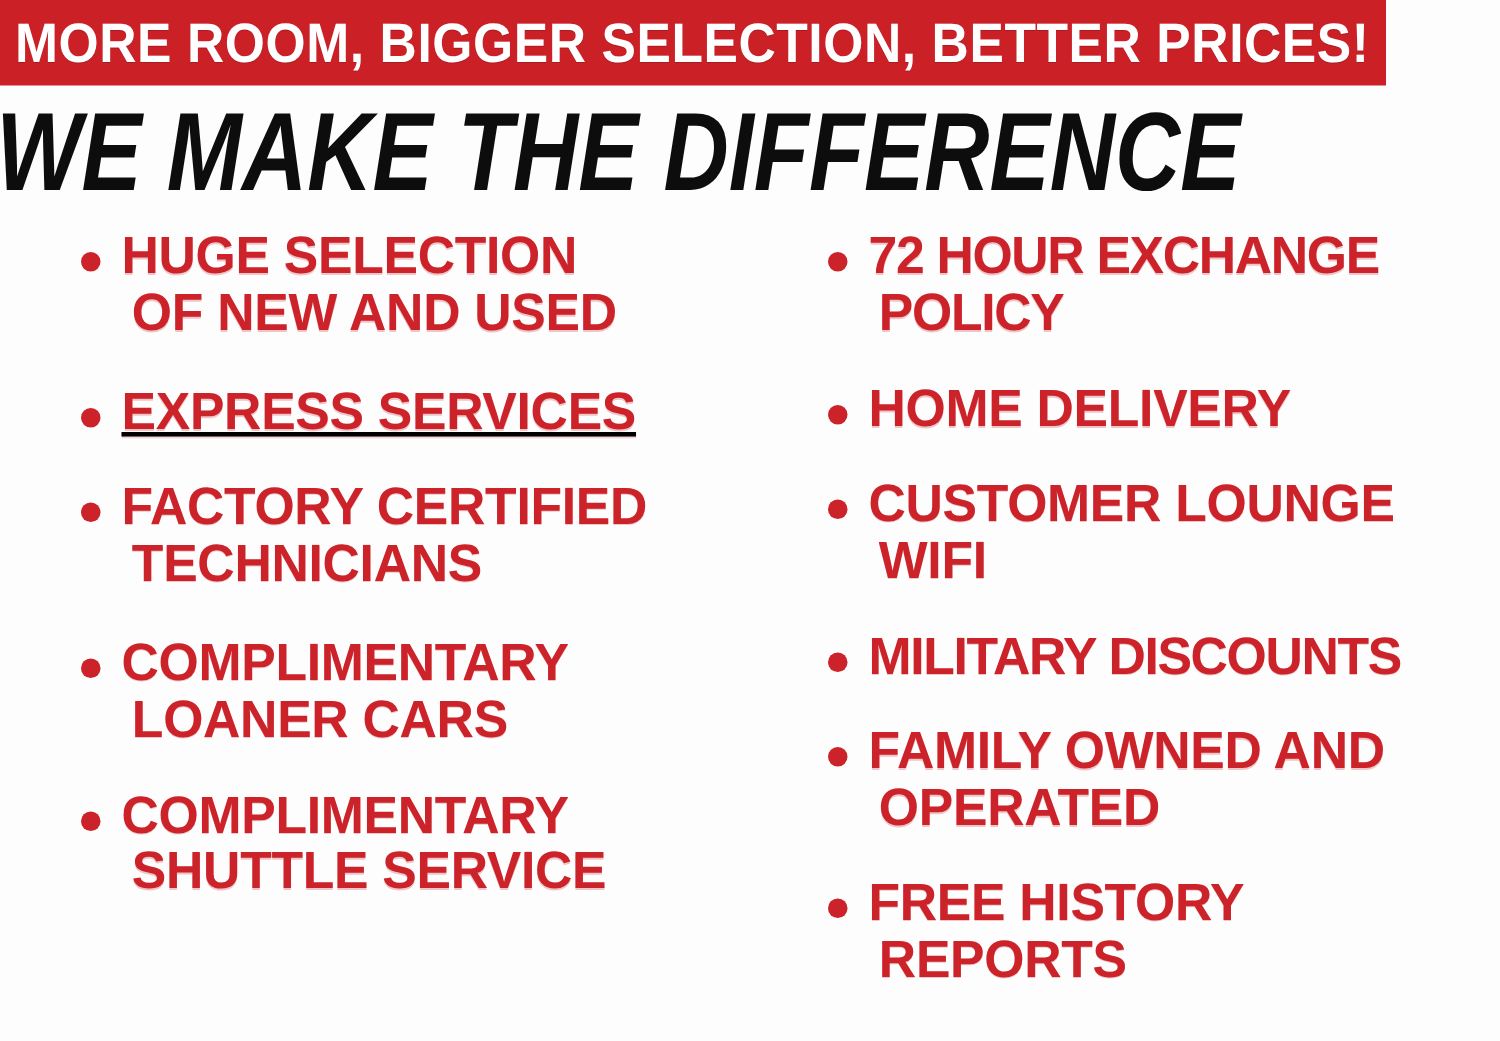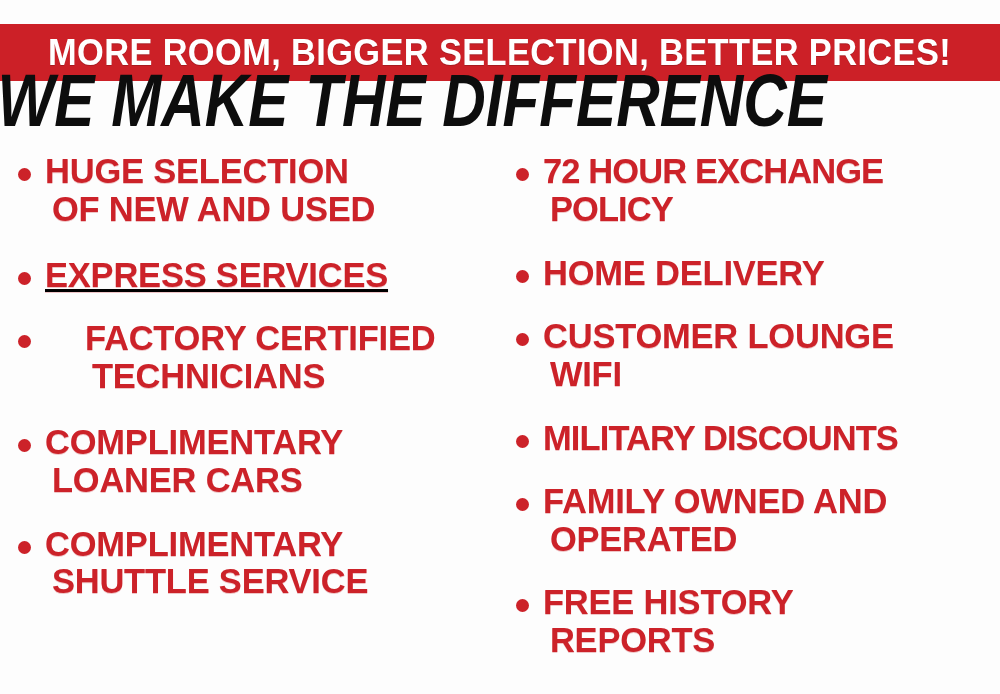--- a/index.html
+++ b/index.html
@@ -18,27 +18,26 @@
     background: #fdfdfd;
     overflow: hidden;
     box-sizing: border-box;
   }
 
   
   .banner {
     position: absolute;
     left: 0;
     top: 0;
-    width: 1000px;
+    width: 924px;
     height: 57px;
     background: #cc2027;
     display: flex;
     align-items: center;
     justify-content: center;
-    margin-top: 24px;
   }
   .banner-text {
     color: #ffffff;
     font-family: "Liberation Sans", sans-serif;
     font-weight: bold;
     font-size: 37px;
     line-height: 1;
     letter-spacing: 0.4px;
     white-space: nowrap;
     transform: scaleX(0.93);
@@ -75,20 +74,21 @@
     position: absolute;
     left: 0;
     top: 152px;
     width: 1000px;
     height: 542px;
     display: flex;
     align-items: flex-start;
   }
   .column {
     box-sizing: border-box;
+    margin-left: 36px;
   }
   .column.left {
     width: 500px;
     padding-left: 18px;
     padding-right: 4px;
   }
   .column.right {
     width: 500px;
     padding-left: 16px;
     padding-right: 4px;
@@ -124,21 +124,21 @@
     display: block;
     padding-left: 7px;
   }
   .bullet.tight .label {
     letter-spacing: -0.9px;
   }
 
   
   .column.left .bullet:nth-child(1) { margin-bottom: 28px; }
   .column.left .bullet:nth-child(2) { margin-bottom: 26px; text-decoration: underline; }
-  .column.left .bullet:nth-child(3) { margin-bottom: 28px; gap: 40px; }
+  .column.left .bullet:nth-child(3) { margin-bottom: 28px; }
   .column.left .bullet:nth-child(4) { margin-bottom: 26px; }
 
   .column.right .bullet:nth-child(1) { margin-bottom: 26px; }
   .column.right .bullet:nth-child(2) { margin-bottom: 26px; }
   .column.right .bullet:nth-child(3) { margin-bottom: 26px; }
   .column.right .bullet:nth-child(4) { margin-bottom: 25px; }
   .column.right .bullet:nth-child(5) { margin-bottom: 26px; justify-content: center; }
 </style>
 </head>
 <body>

